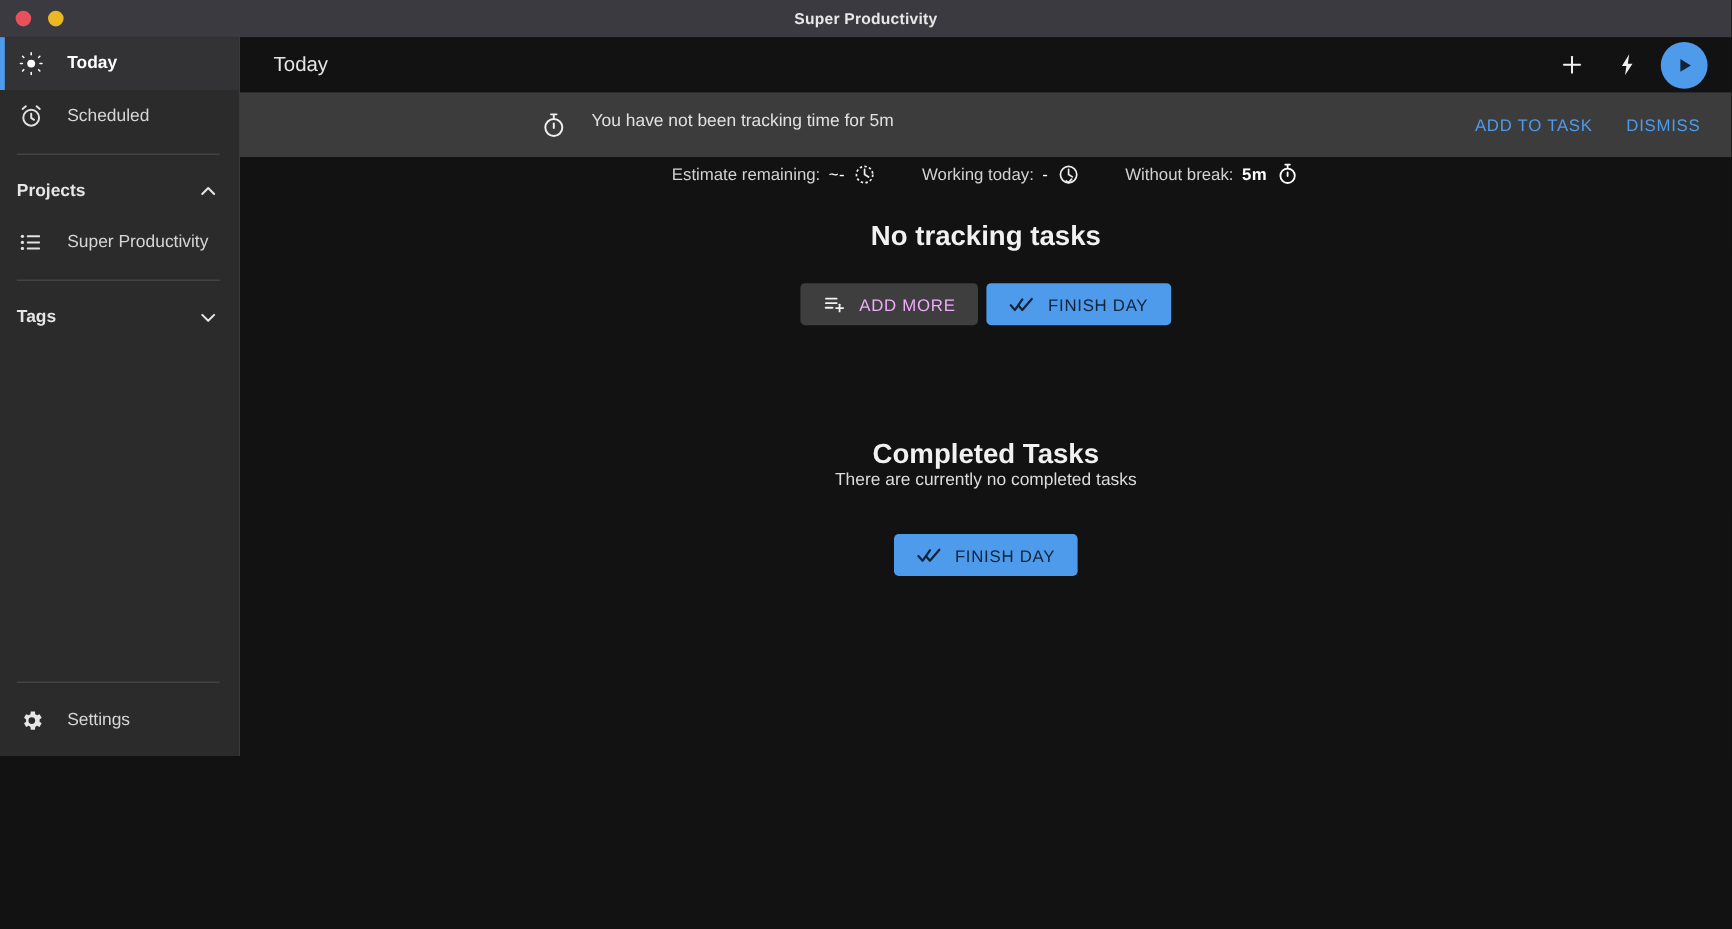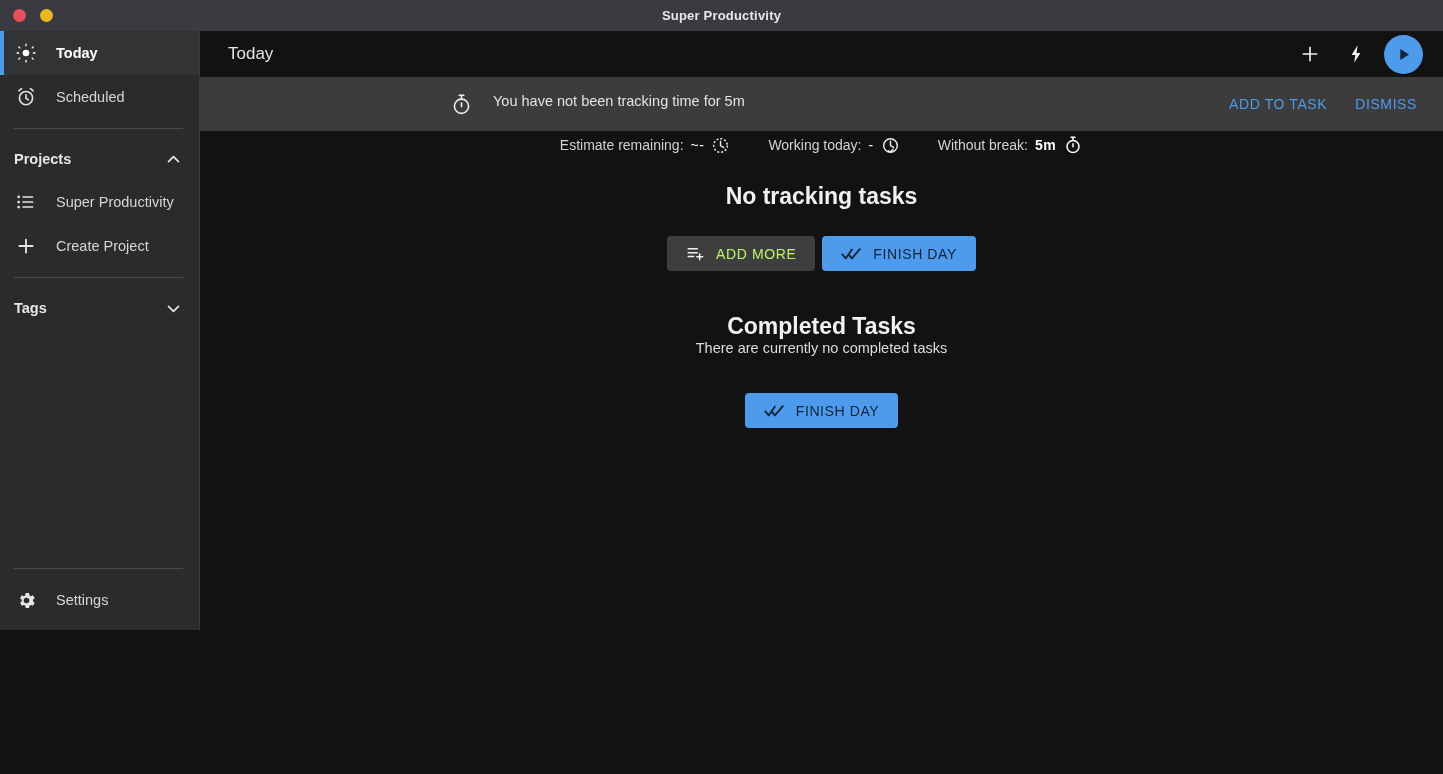--- a/index.html
+++ b/index.html
@@ -139,25 +139,25 @@
   #planned-actions{
     margin-top:26px; display:flex; gap:7px; align-items:center;
   }
   .btn{
     height:35px; border:none; border-radius:4px;
     display:flex; align-items:center; justify-content:center;
     gap:11px; padding:0 19px; cursor:pointer;
     font-size:14px; letter-spacing:.6px;
     font-family:"Liberation Sans", sans-serif;
   }
-  .btn.grey{ background:#3e3e3e; color:#bef264;text-align:center; }
+  .btn.grey{ background:#3e3e3e; color:#f0abfc;text-align:center; }
   .btn.blue{ background:#4e9bec; color:#10243a; }
 
   #completed-title{
-    margin-top:42px;
+    margin-top:94px;
     font-size:23px; font-weight:bold; color:#f1f1f1;
   }
   #completed-empty{
     font-size:14.5px; color:#dcdcdc;
   }
   #completed-action{ margin-top:37px; }
 
   svg{ display:block; }
 </style>
 </head>
@@ -222,29 +222,20 @@
           <circle cx="4" cy="12" r="1.5"></circle>
             <rect x="8" y="11.1" width="12" height="1.8" rx=".6"></rect>
           <circle cx="4" cy="17.5" r="1.5"></circle>
             <rect x="8" y="16.6" width="12" height="1.8" rx=".6"></rect>
         </svg>
       </span>
       <span>Super Productivity</span>
     </div>
 
 
-    <div class="nav-item">
-      <span class="ico">
-        <svg width="22" height="22" viewBox="0 0 24 24" fill="#e6e6e6">
-          <rect x="11" y="4" width="2" height="16" rx=".5"></rect>
-          <rect x="4" y="11" width="16" height="2" rx=".5"></rect>
-        </svg>
-      </span>
-      <span>Create Project</span>
-    </div>
 
     <div class="divider"></div>
 
     <div class="section-head">
       <span>Tags</span>
       <span class="chev">
         <svg width="17" height="17" viewBox="0 0 24 24" fill="none" stroke="#e6e6e6" stroke-width="2.4" stroke-linecap="round" stroke-linejoin="round">
           <polyline points="5,9 12,16 19,9"></polyline>
         </svg>
       </span>

